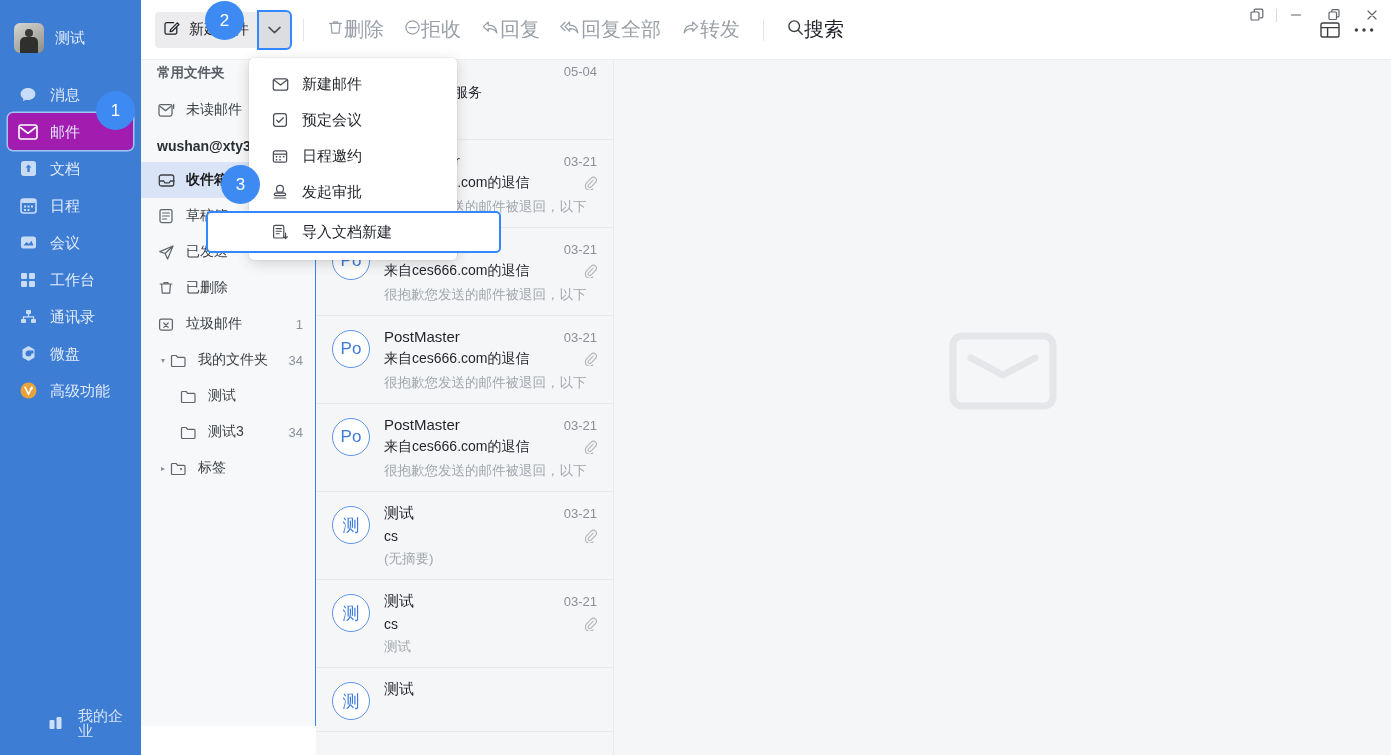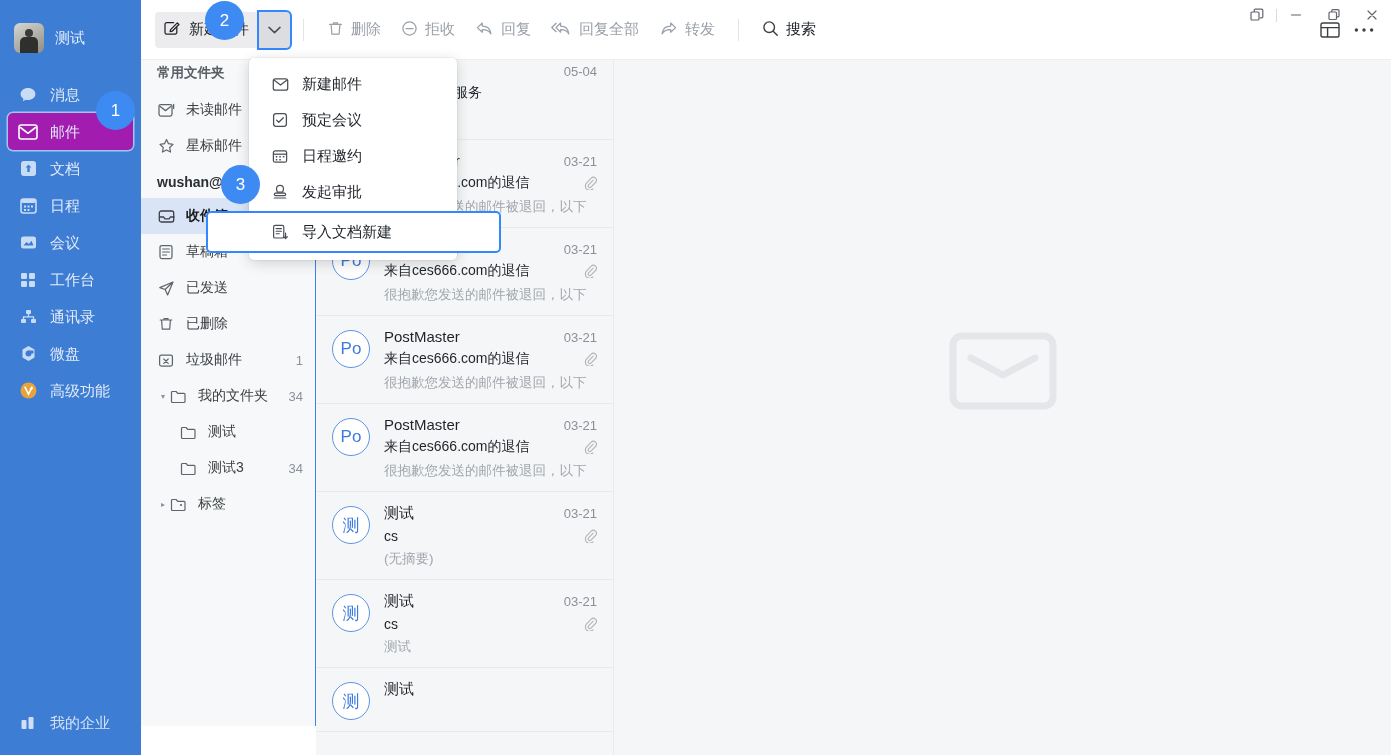--- a/index.html
+++ b/index.html
@@ -56,21 +56,21 @@
     box-shadow: 0 0 0 1.5px #9fc6f5;
   }
   .nav-ico {
     width: 22px; height: 22px; flex: 0 0 22px;
     display: flex; align-items: center; justify-content: center;
     margin-right: 11px;
   }
   .nav-ico svg { display: block; }
   .nav-label { line-height: 1; }
   .nav-bottom {
-    margin-top: auto; margin-bottom: 14px;
+    margin-top: auto; margin-bottom: 14px; margin-left: 28px;
   }
   .nav-bottom .nav-item { color: #d4e1f7; }
 
   
   .folders {
     width: 175px; flex: 0 0 175px; height: 726px;
     background: #f7f8fa;
     border-right: 1px solid #3b82f6;
     padding-top: 12px;
     position: relative;
@@ -166,23 +166,23 @@
   }
   .compose-caret {
     width: 31px; height: 36px; background: #dcdde0;
     border-radius: 0 4px 4px 0;
     display: flex; align-items: center; justify-content: center;
     cursor: pointer;
     box-shadow: 0 0 0 2px #3388ff;
   }
   .tb-div { width: 1px; height: 22px; background: #e3e5e8; margin: 0 13px; }
   .tb-btn {
-    display: flex; align-items: center; gap: 7px;
+    display: flex; align-items: center; 
     height: 36px; padding: 0 10px; border-radius: 4px;
-    font-size: 15px; color: #9aa0a8; cursor: pointer;
+    font-size: 20px; color: #9aa0a8; cursor: pointer;
   }
   .tb-btn.enabled { color: #1f2329; align-items: center; }
   .tb-right { margin-left: auto; display: flex; align-items: center; padding-right: 10px; }
   .tb-icobtn {
     width: 34px; height: 34px; display: flex; align-items: center; justify-content: center;
     cursor: pointer; color: #3c4043;
   }
 
   
   .wincontrols {
@@ -374,29 +374,20 @@
         <svg width="17" height="15" viewBox="0 0 17 15">
             <path d="M1 3.3a1.8 1.8 0 011.8-1.8h9.4A1.8 1.8 0 0114 3.3v8A1.8 1.8 0 0112.2 13H2.8A1.8 1.8 0 011 11.3z" fill="none" stroke="#5f646b" stroke-width="1.25"></path>
             <path d="M2.2 3.6l5.3 4 5.3-4" fill="none" stroke="#5f646b" stroke-width="1.25" stroke-linecap="round"></path>
             <path d="M15.6 1.5v4" stroke="#5f646b" stroke-width="1.3" stroke-linecap="round"></path>
           </svg>
       </span>
       <span class="fold-label">未读邮件</span>
       <span class="fold-count"></span>
     </div>
 
-    <div class="fold-row">
-      <span class="fold-ico">
-        <svg width="17" height="17" viewBox="0 0 17 17">
-            <path d="M8.5 1.6l2 4.1 4.5.65-3.25 3.2.77 4.5-4.02-2.12-4.03 2.12.77-4.5L1.99 6.35l4.5-.65z" fill="none" stroke="#5f646b" stroke-width="1.2" stroke-linejoin="round"></path>
-          </svg>
-      </span>
-      <span class="fold-label">星标邮件</span>
-      <span class="fold-count"></span>
-    </div>
 
     <div class="acct-email">wushan@xty3...</div>
 
     <div class="fold-row sel">
       <span class="fold-ico">
         <svg width="17" height="15" viewBox="0 0 17 15">
             <rect x="1.3" y="2" width="14.4" height="11" rx="2" fill="none" stroke="#3c4043" stroke-width="1.3"></rect>
             <path d="M1.5 8h4.2l1 1.8h4.6l1-1.8h4.2" fill="none" stroke="#3c4043" stroke-width="1.3" stroke-linejoin="round"></path>
           </svg>
       </span>

